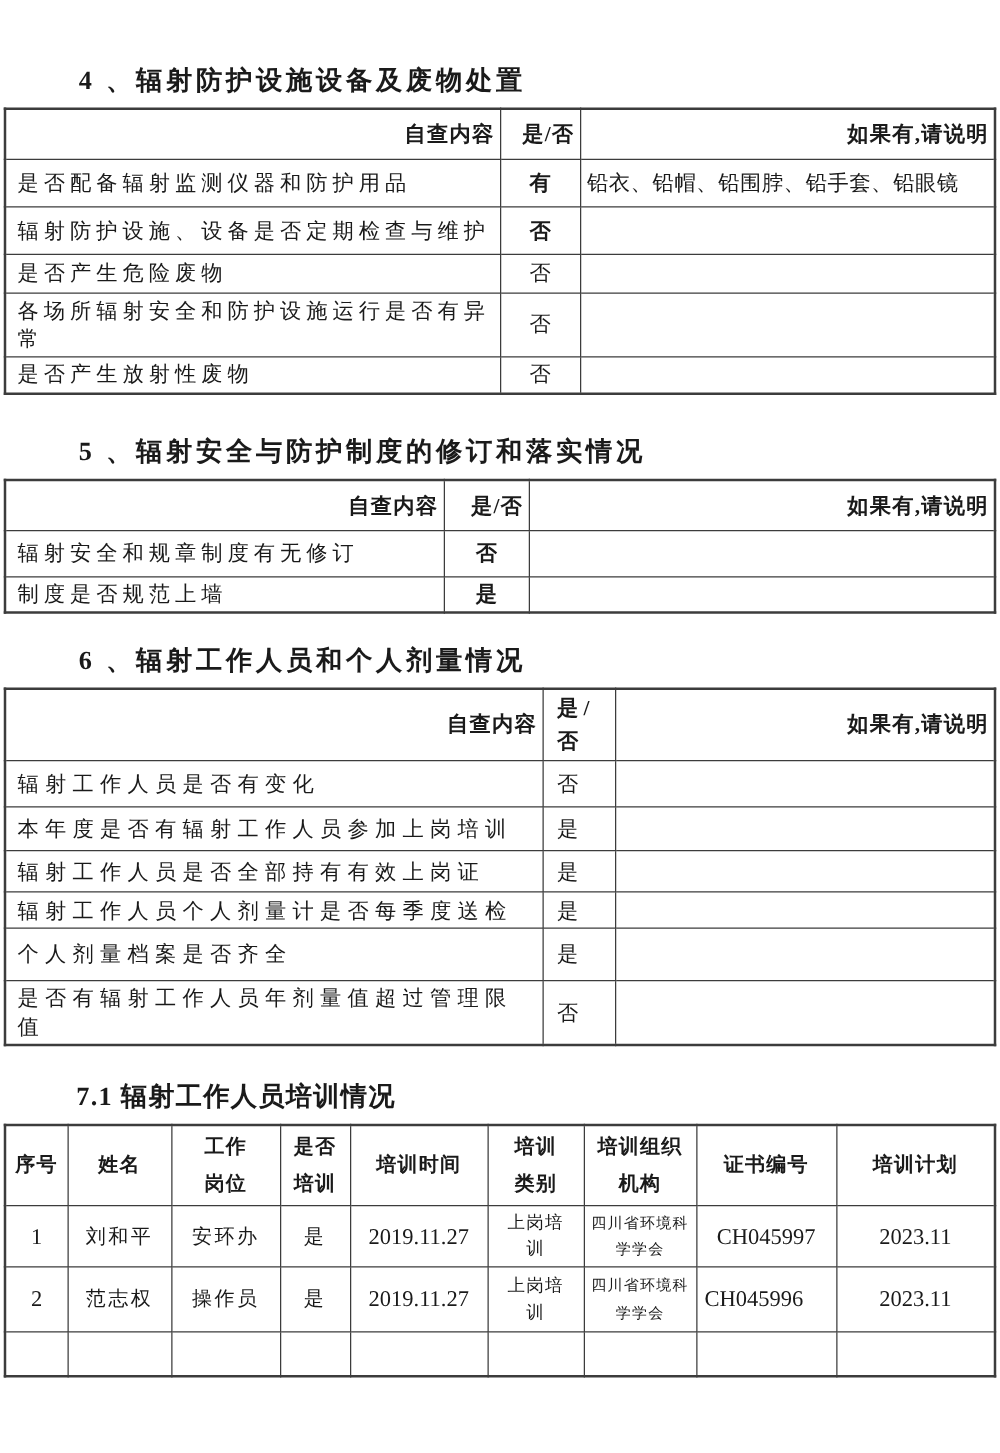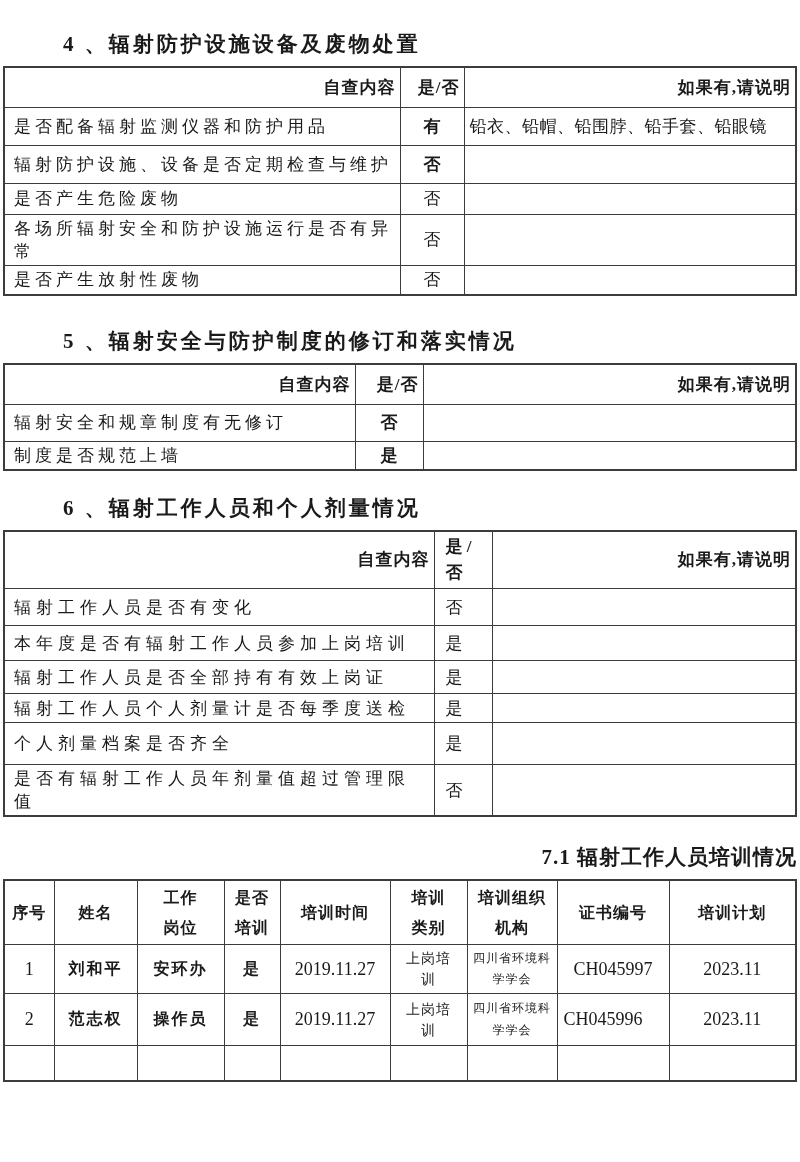--- a/index.html
+++ b/index.html
@@ -3,32 +3,32 @@
 <meta charset="utf-8">
 <style>
   html, body { margin: 0; padding: 0; }
   body {
     width: 800px; height: 1162px;
     background: #ffffff;
     color: #1a1a1a;
     font-family: "Liberation Serif", "DejaVu Serif", serif;
     overflow: hidden;
   }
-  .page { box-sizing: border-box; padding: 30px 3px 0 3px; }
+  .page { box-sizing: border-box; padding: 50px 3px 0 3px; }
 
   .sec-title {
     font-size: 21px; font-weight: bold;
     margin: 0 0 8px 60px;
     letter-spacing: 3px;
     white-space: nowrap;
   }
   .sec-title.sub { margin-left: 58px; letter-spacing: 1px; }
   .mt1 { margin-top: 31px; }
   .mt2 { margin-top: 23px; }
-  .mt3 { margin-top: 26px; text-align: right; }
+  .mt3 { margin-top: 26px; }
 
   table {
     border-collapse: collapse;
     width: 794px;
     table-layout: fixed;
     border: 2px solid #3c3c3c;
   }
   td {
     border: 1px solid #3c3c3c;
     font-size: 17px;
@@ -42,21 +42,21 @@
   .t3 .content-cell { letter-spacing: 5px; }
   .ans { text-align: center; letter-spacing: 0; }
   .t3 .ans { text-align: left; padding-left: 11px; }
   .note-cell { text-align: left; padding-left: 5px; letter-spacing: 0.5px; }
   .b { font-weight: bold; }
   .pre { white-space: pre-line; }
   .yesno-2line { line-height: 1.55; }
 
   .t4 td { text-align: center; }
   .t4 .hdr { font-size: 16px; line-height: 1.85; letter-spacing: 1px; }
-  .t4 .zh { font-size: 16px; letter-spacing: 2px; font-weight: bold; }
+  .t4 .zh { font-size: 16px; letter-spacing: 2px; }
   .t4 .num { font-size: 18px; letter-spacing: 0; }
   .t4 .type-cell { font-size: 14px; line-height: 1.5; letter-spacing: 1px; }
   .t4 .org-cell { font-size: 12px; line-height: 1.8; letter-spacing: 1px; }
   .t4 .left { text-align: left; padding-left: 6px; }
 </style>
 </head>
 <body>
 
 <div class="page">
 

